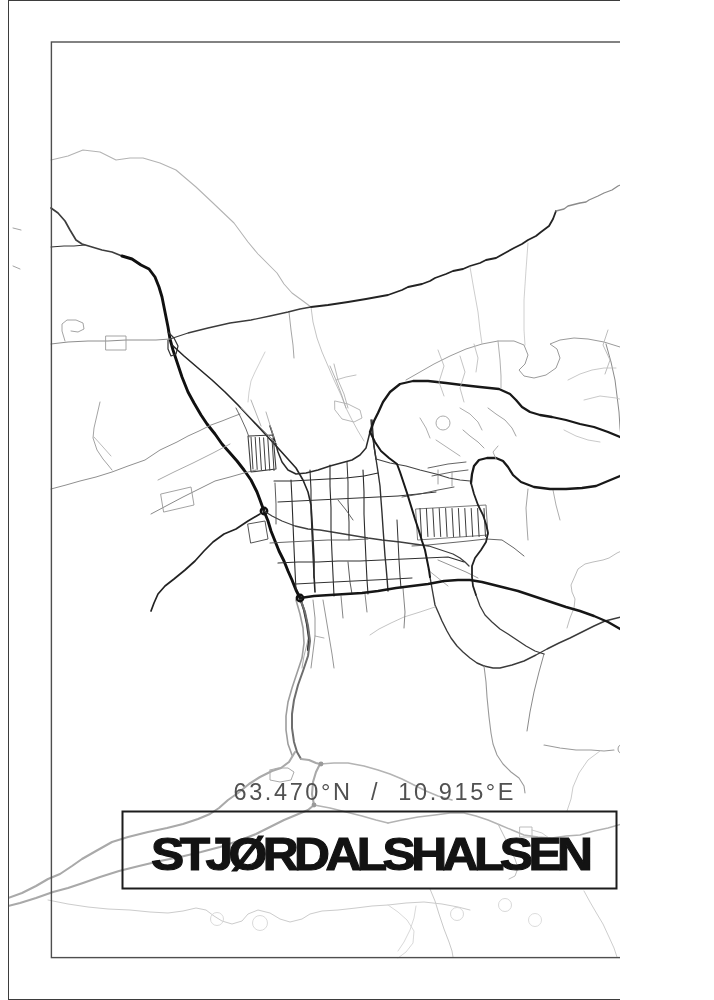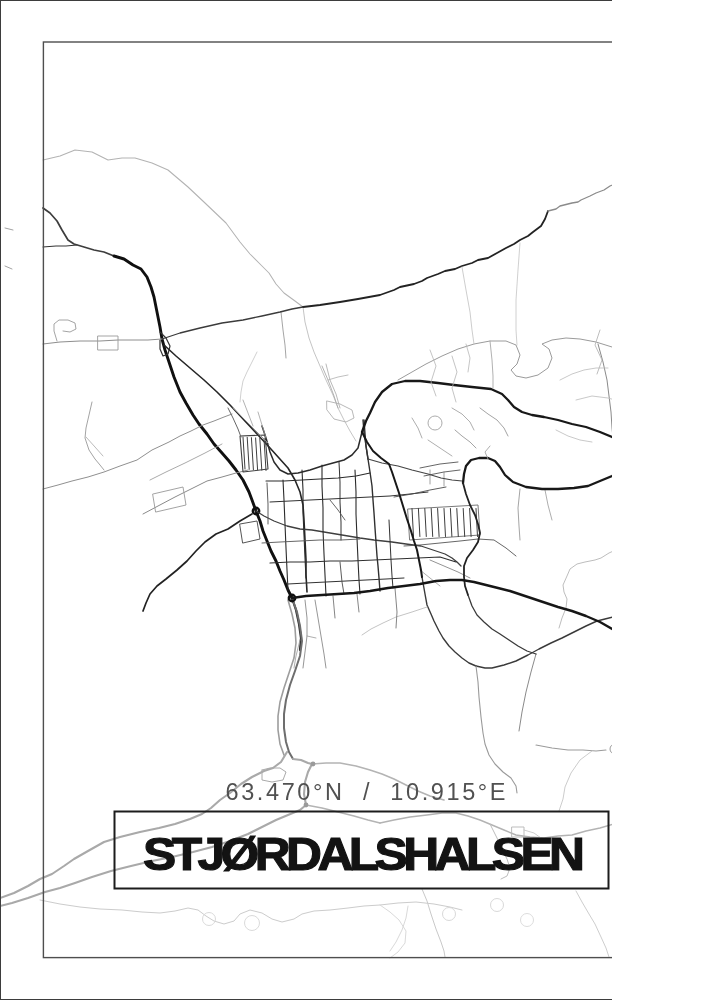--- a/index.html
+++ b/index.html
@@ -1,15 +1,15 @@
 <!DOCTYPE html>
 <html><head><meta charset="utf-8">
 <style>
   html,body { margin:0; padding:0; background:#fff; }
-  .poster { position:relative; width:612px; height:1000px; background:#ffffff; overflow:hidden; font-family:"Liberation Sans", sans-serif; }
+  .poster { position:relative; width:612px; height:1000px; background:#ffffff; overflow:hidden; font-family:"Liberation Sans", sans-serif;margin-left:8px; }
 </style></head>
 <body>
 
 <div class="poster">
 <svg width="714" height="1000" viewBox="0 0 714 1000">
 
 <path d="M43.0,160.0 L60.0,156.0 L75.0,150.0 L92.0,152.0 L108.0,160.0 L122.0,158.0 L135.0,158.0 L152.0,163.0 L168.0,170.0 L188.0,187.0 L205.0,203.0 L226.0,223.0 L240.0,242.0 L250.0,254.0 L262.0,266.0 L269.0,273.0 L276.0,284.0 L284.0,293.0 L295.0,301.0 L303.0,307.0" fill="none" stroke="#b3b3b3" stroke-width="1.05" stroke-linecap="round" stroke-linejoin="round"></path>
 
 <path d="M641.0,28.0 L644.0,45.0 L649.0,66.0 L655.0,88.0 L661.0,108.0 L666.0,124.0 L670.0,136.0 L675.0,146.0" fill="none" stroke="#d9d9d9" stroke-width="0.9" stroke-linecap="round" stroke-linejoin="round"></path>
 

